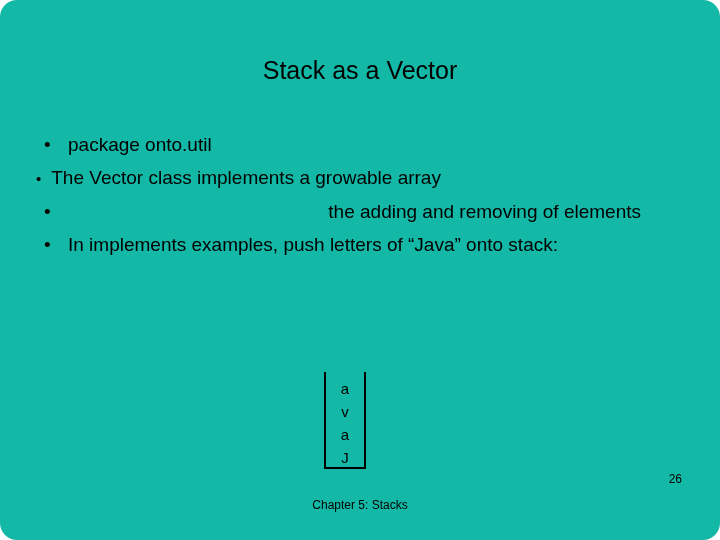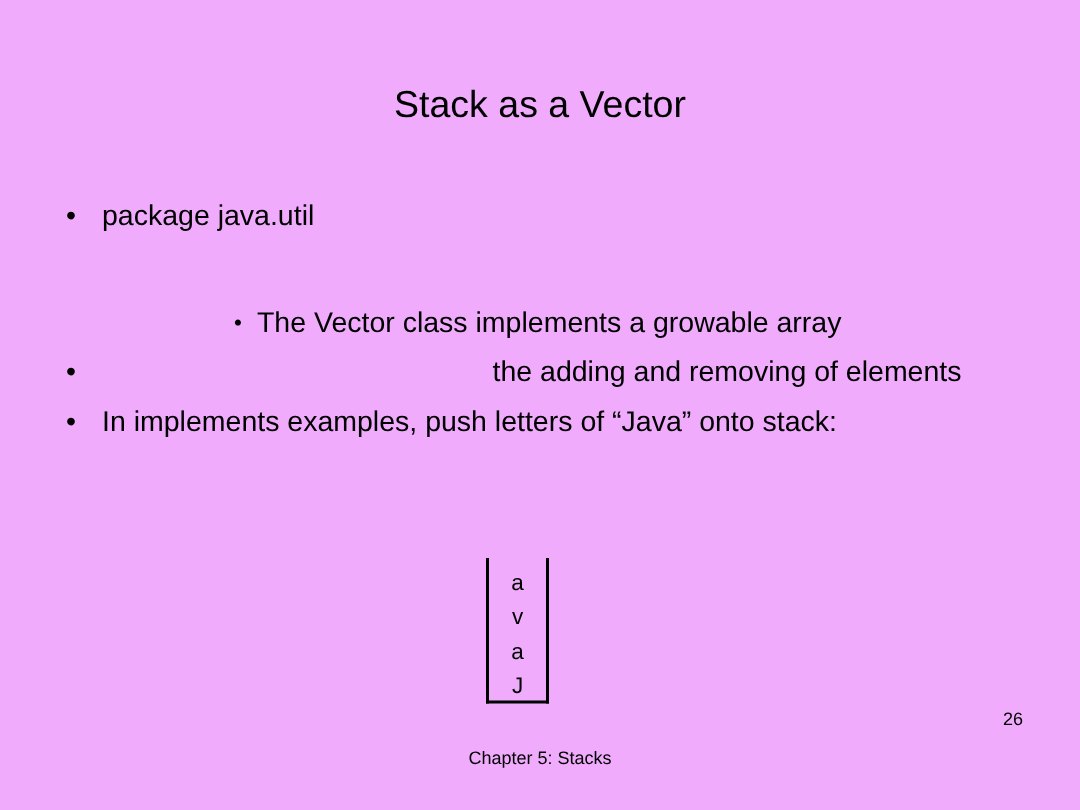--- a/index.html
+++ b/index.html
@@ -13,21 +13,22 @@
     background: #ffffff;
     font-family: "Liberation Sans", sans-serif;
     color: #000000;
     overflow: hidden;
   }
 
   .slide {
     position: relative;
     width: 720px;
     height: 540px;
-    background: #f0abfc;
+    background: #14b8a6;
+    border-radius: 17px;
   }
 
   
   .slide-title {
     position: absolute;
     left: 40px;
     top: 55px;
     width: 640px;
     text-align: center;
     font-size: 25px;
@@ -60,23 +61,21 @@
   .lvl1 > .dot {
     position: absolute;
     left: 8px;
     top: 0;
     font-size: 19px;
     line-height: 33px;
   }
 
   
   .lvl2 {
-    text-align: center;
     padding-left: 0;
-    margin-top: 38px;
   }
   .lvl2 .dot-inline {
     font-size: 15px;
     vertical-align: middle;
     margin-right: 10px;
   }
 
   
   .lvl2-cont {
     text-align: right;
@@ -145,21 +144,21 @@
 <body>
 
 <div class="slide">
 
   <div class="slide-title">Stack as a Vector</div>
 
   <div class="body-block">
 
     <div class="bullet-line lvl1">
       <span class="dot">•</span>
-      <span class="txt">package java.util</span>
+      <span class="txt">package onto.util</span>
     </div>
 
     <div class="bullet-line lvl2">
       <span class="dot-inline">•</span><span>The Vector class implements a growable array</span>
     </div>
 
     <div class="bullet-line lvl1">
       <span class="dot">•</span>
     </div>
 

